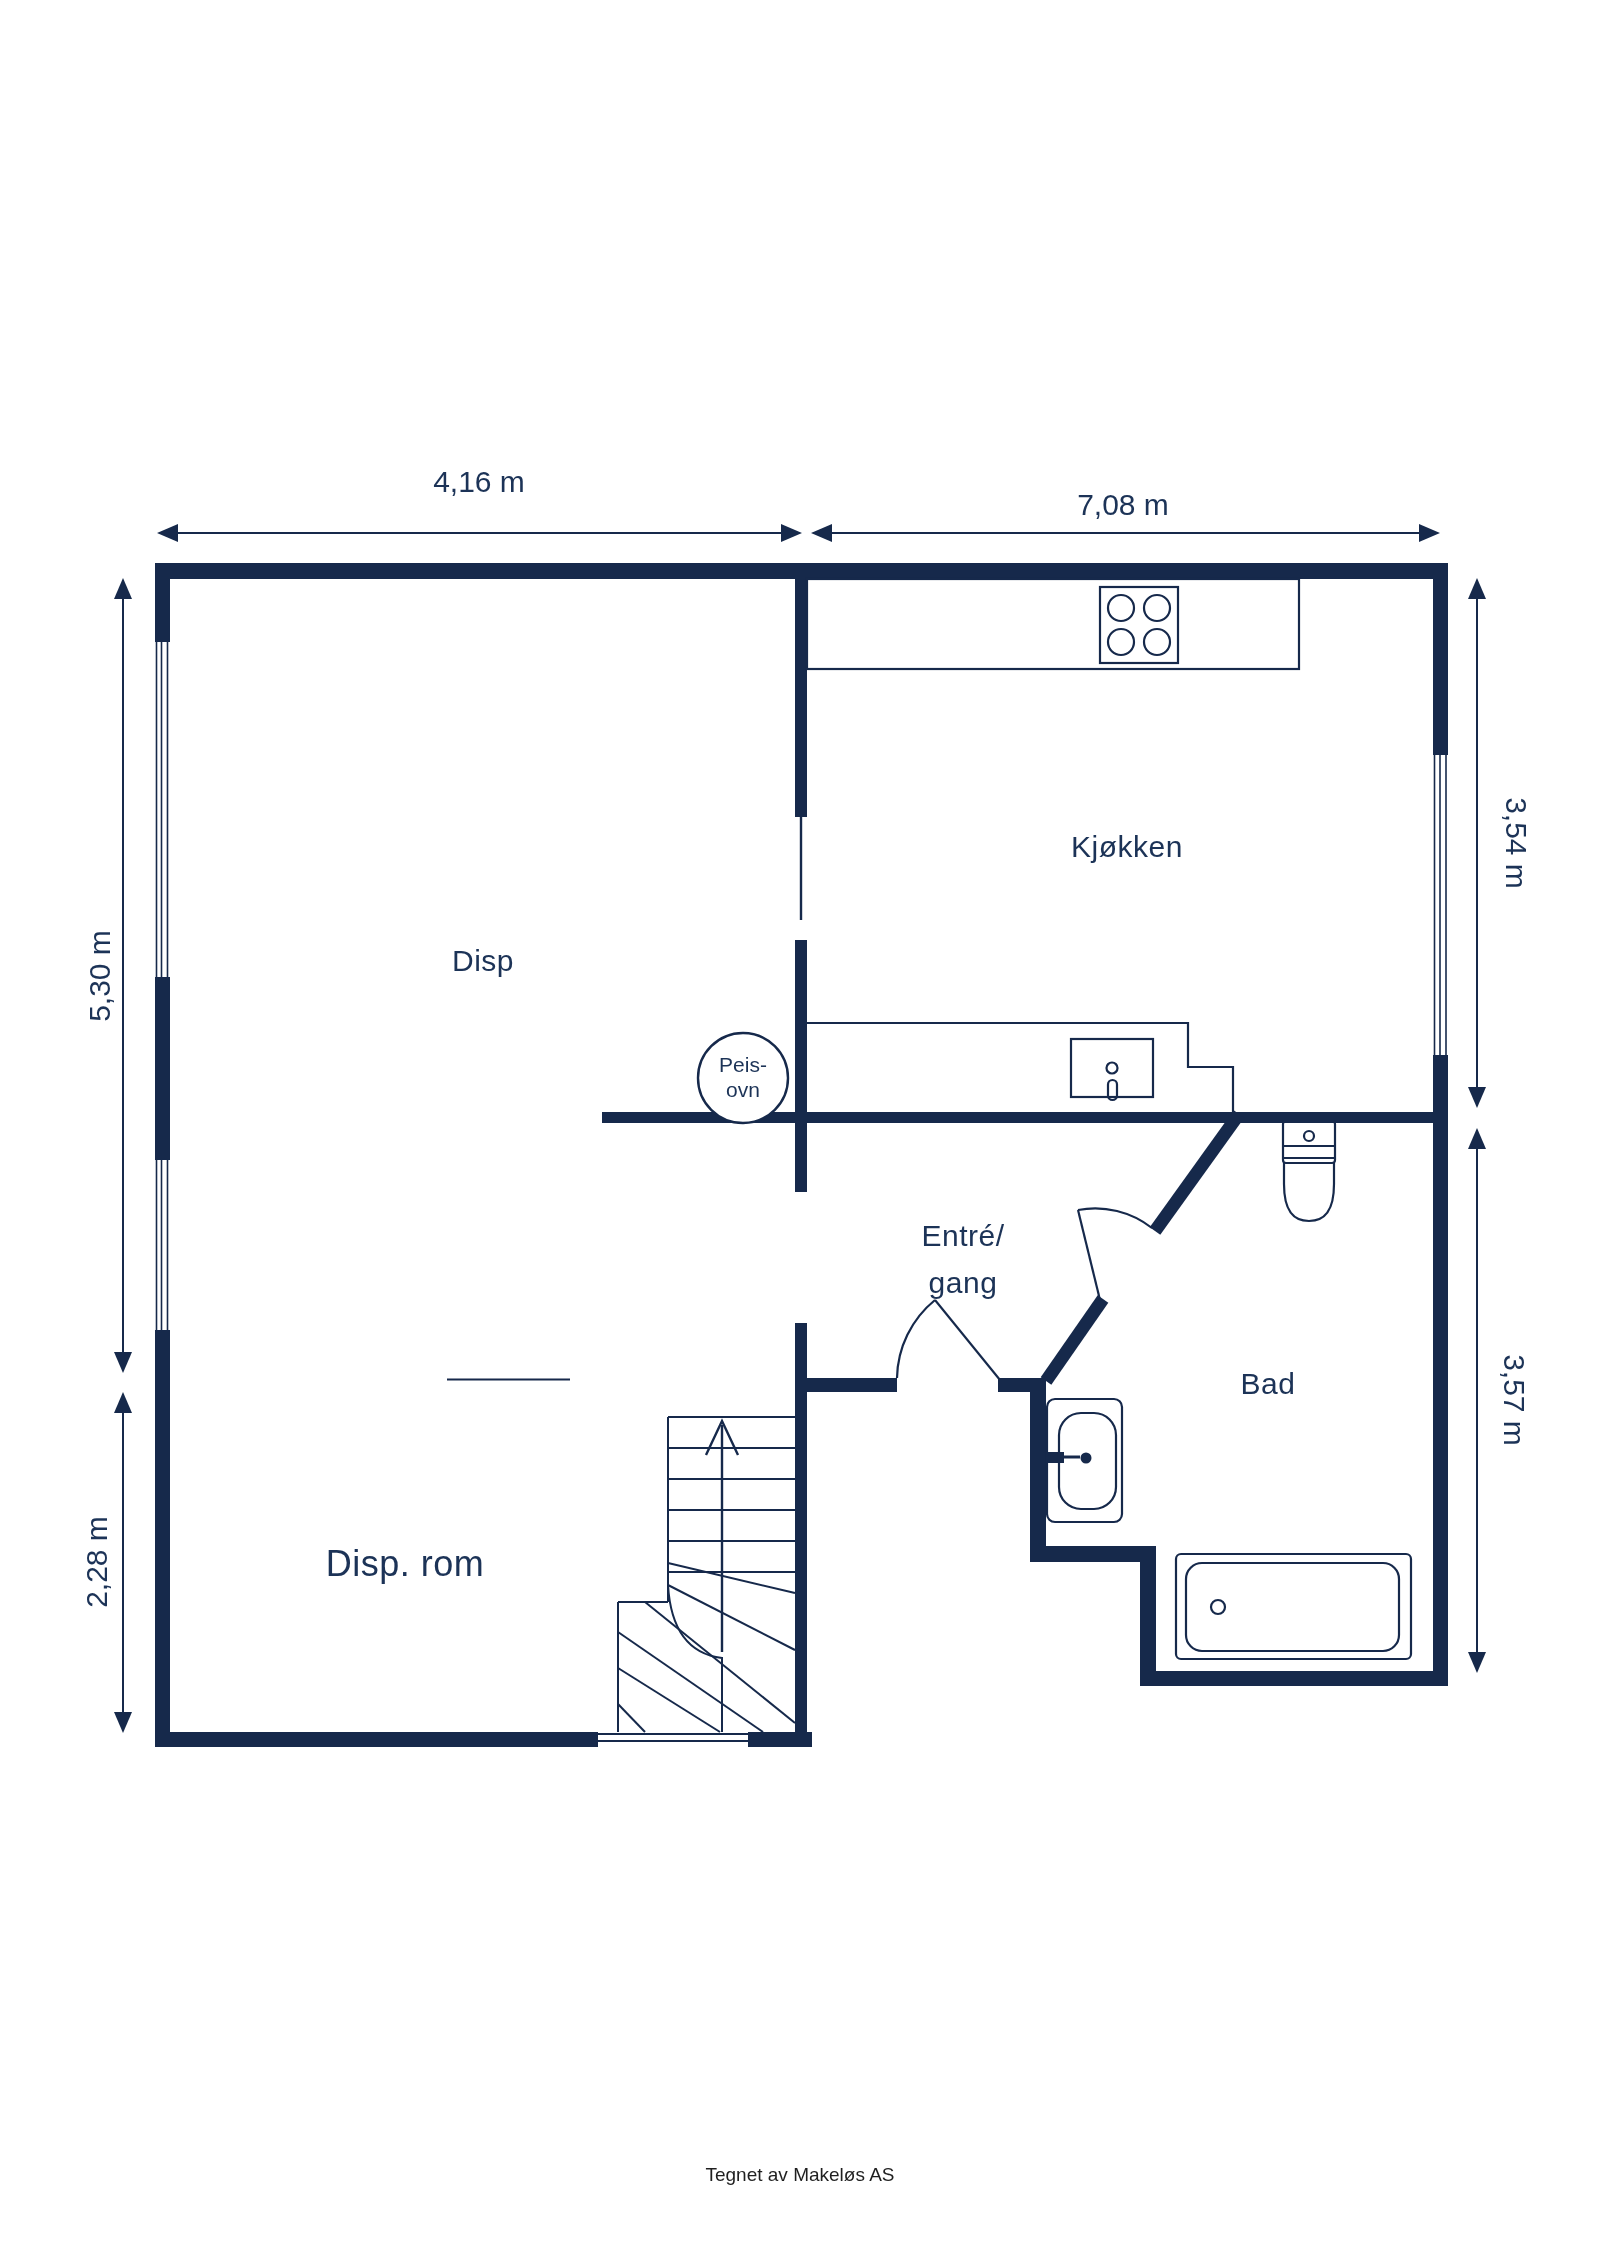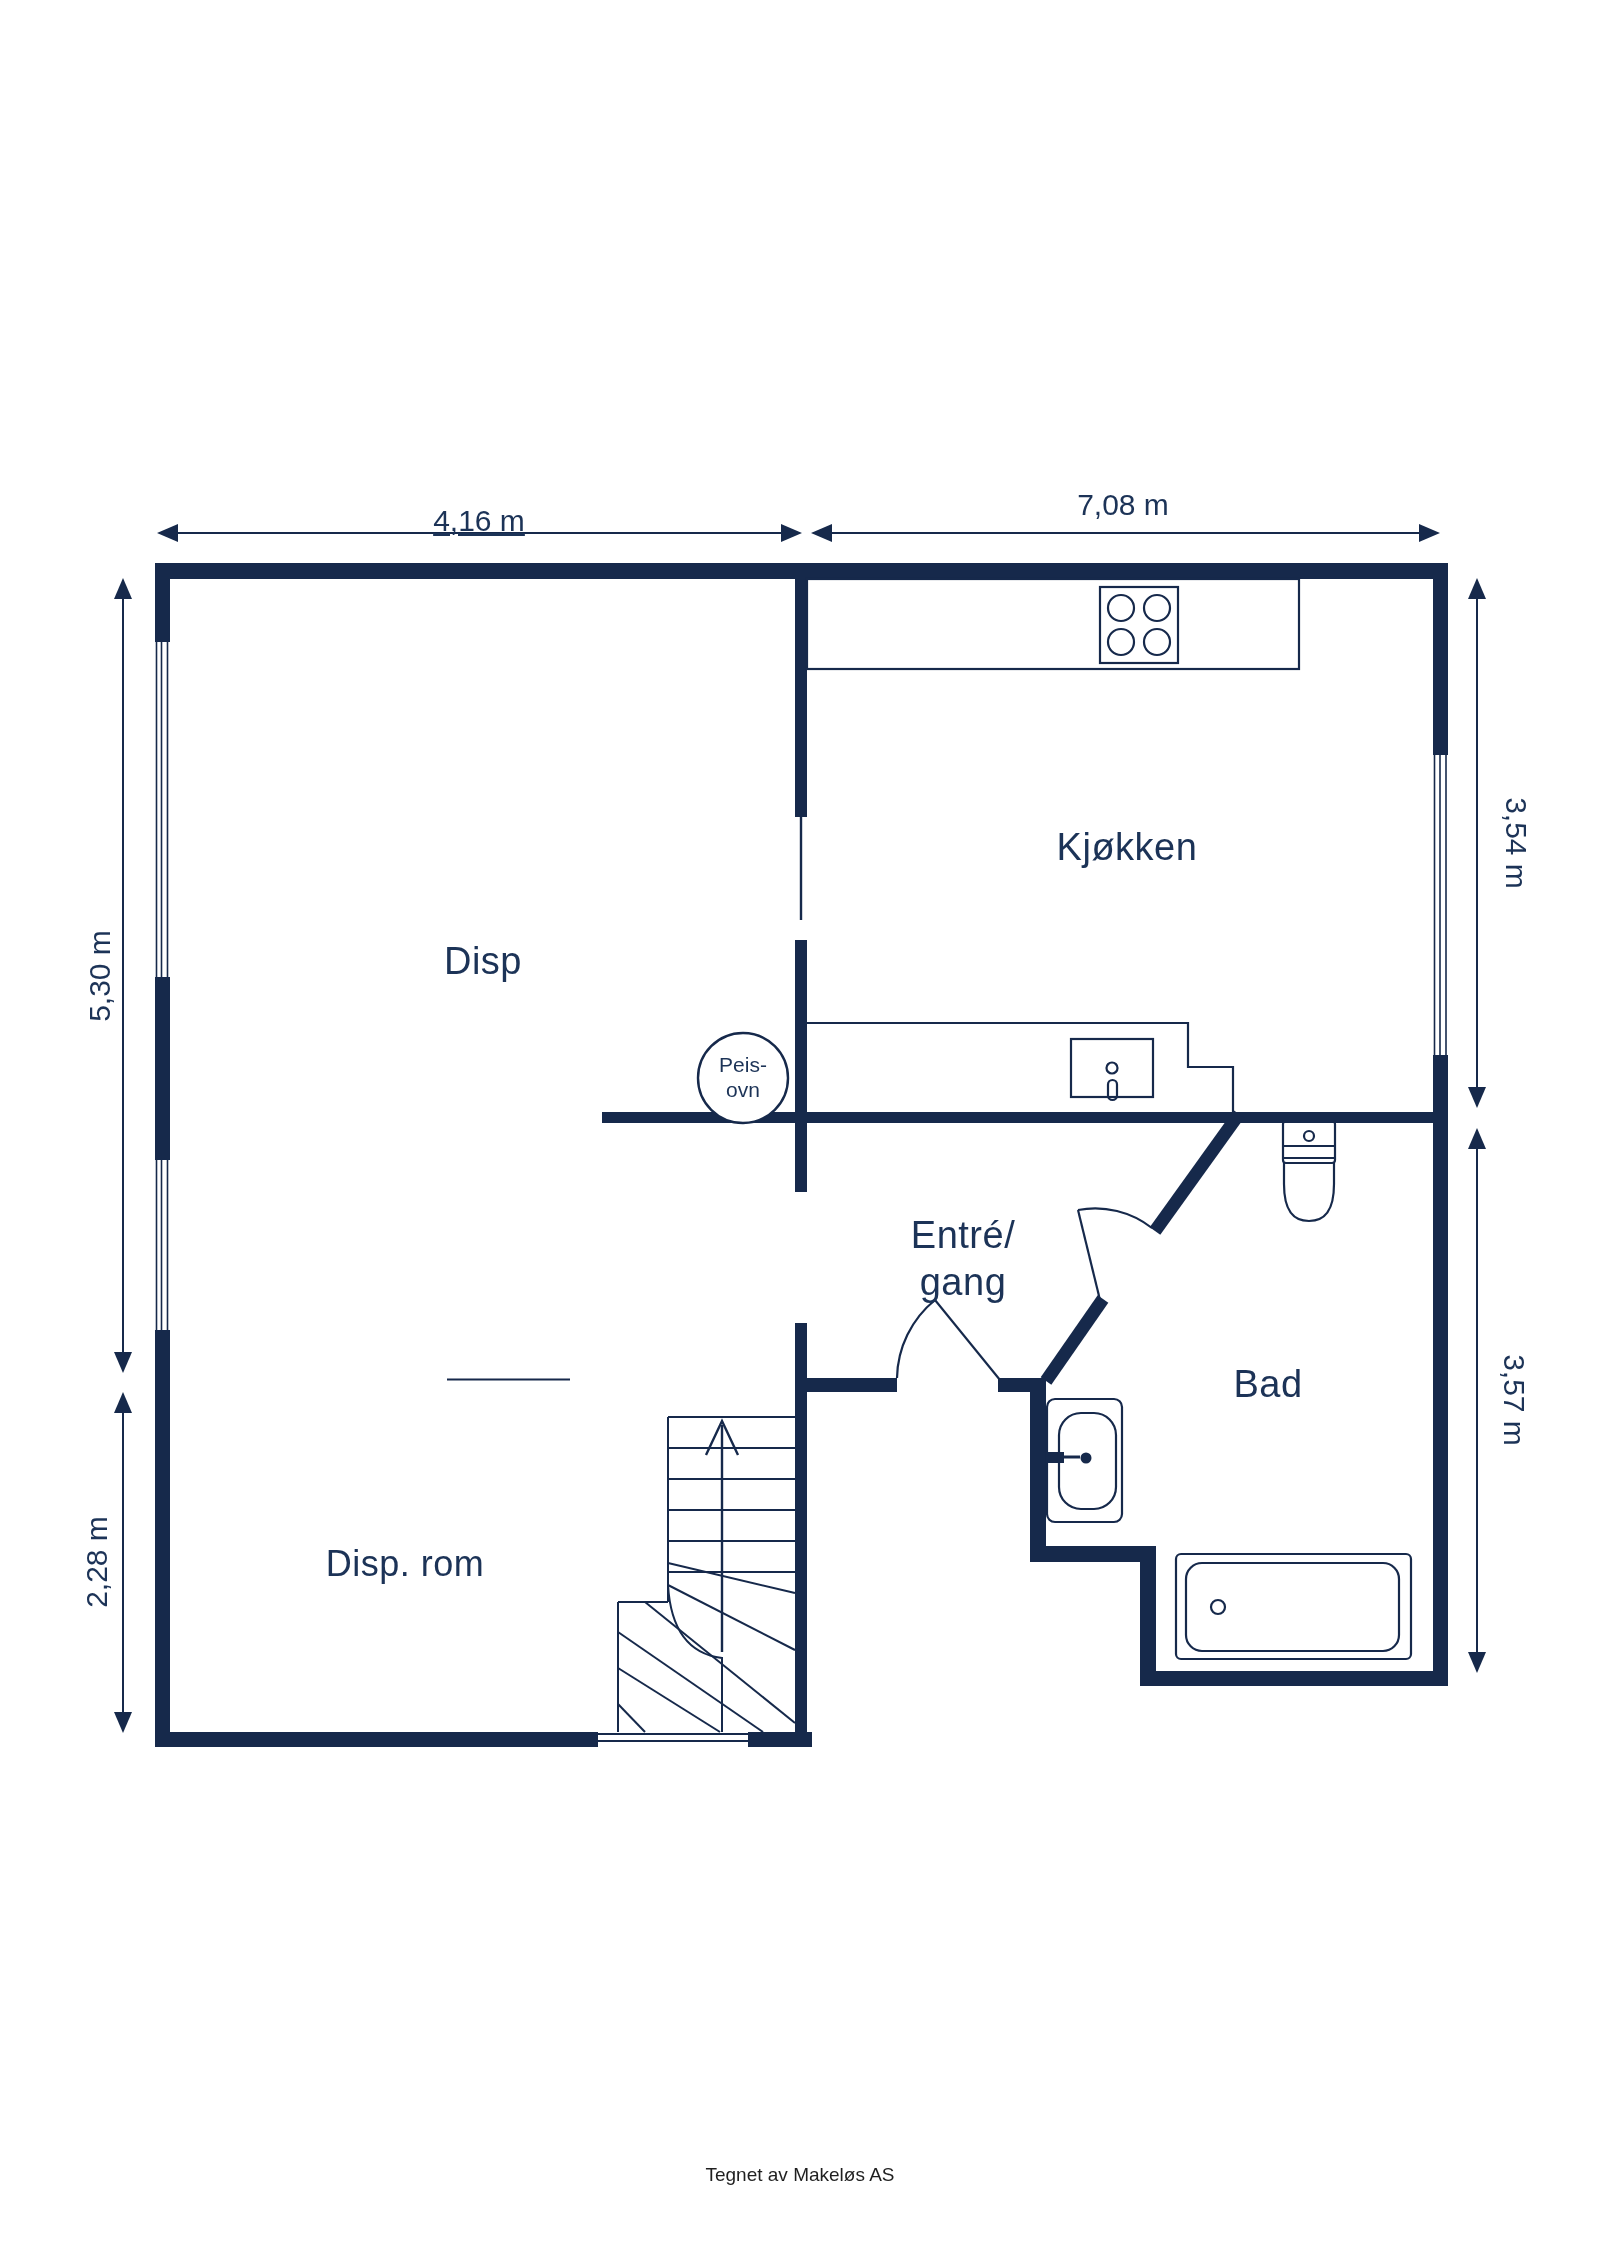--- a/index.html
+++ b/index.html
@@ -16,21 +16,21 @@
     overflow:hidden;
   }
   #plan-svg{position:absolute;left:0;top:0;}
   .lbl{
     position:absolute;
     color:var(--text);
     white-space:nowrap;
     transform:translate(-50%,-50%);
     text-align:center;
   }
-  .room{font-size:38px;letter-spacing:0.5px;}
+  .room{font-size:30px;letter-spacing:0.5px;}
   .room.small{font-size:36px;}
   .dim{font-size:30px;}
   .dim.rot-left{transform:translate(-50%,-50%) rotate(-90deg);}
   .dim.rot-right{transform:translate(-50%,-50%) rotate(90deg);}
   .fireplace-lbl{font-size:21px;line-height:25px;}
   .entre{line-height:47px;}
   .footer-credit{
     position:absolute;
     color:var(--footer);
     font-size:19px;
@@ -225,21 +225,21 @@
     <span style="display:block;">gang</span>
   </div>
   <div class="lbl room" style="left:1268px;top:1384px;">Bad</div>
   <div class="lbl room small" style="left:405px;top:1556px;margin-top:8px;">Disp. rom</div>
 
   <div class="lbl fireplace-lbl" style="left:743px;top:1077px;">
     <span style="display:block;">Peis-</span>
     <span style="display:block;">ovn</span>
   </div>
 
-  <div class="lbl dim" style="left:479px;top:521px;text-decoration:underline;">4,16 m</div>
+  <div class="lbl dim" style="left:479px;top:482px;">4,16 m</div>
   <div class="lbl dim" style="left:1123px;top:505px;">7,08 m</div>
   <div class="lbl dim rot-left" style="left:100px;top:976px;">5,30 m</div>
   <div class="lbl dim rot-left" style="left:97px;top:1562px;">2,28 m</div>
   <div class="lbl dim rot-right" style="left:1516px;top:843px;">3,54 m</div>
   <div class="lbl dim rot-right" style="left:1514px;top:1400px;">3,57 m</div>
 
   <div class="footer-credit" style="left:800px;top:2175px;">Tegnet av Makeløs AS</div>
 </div>
 
 </body></html>

